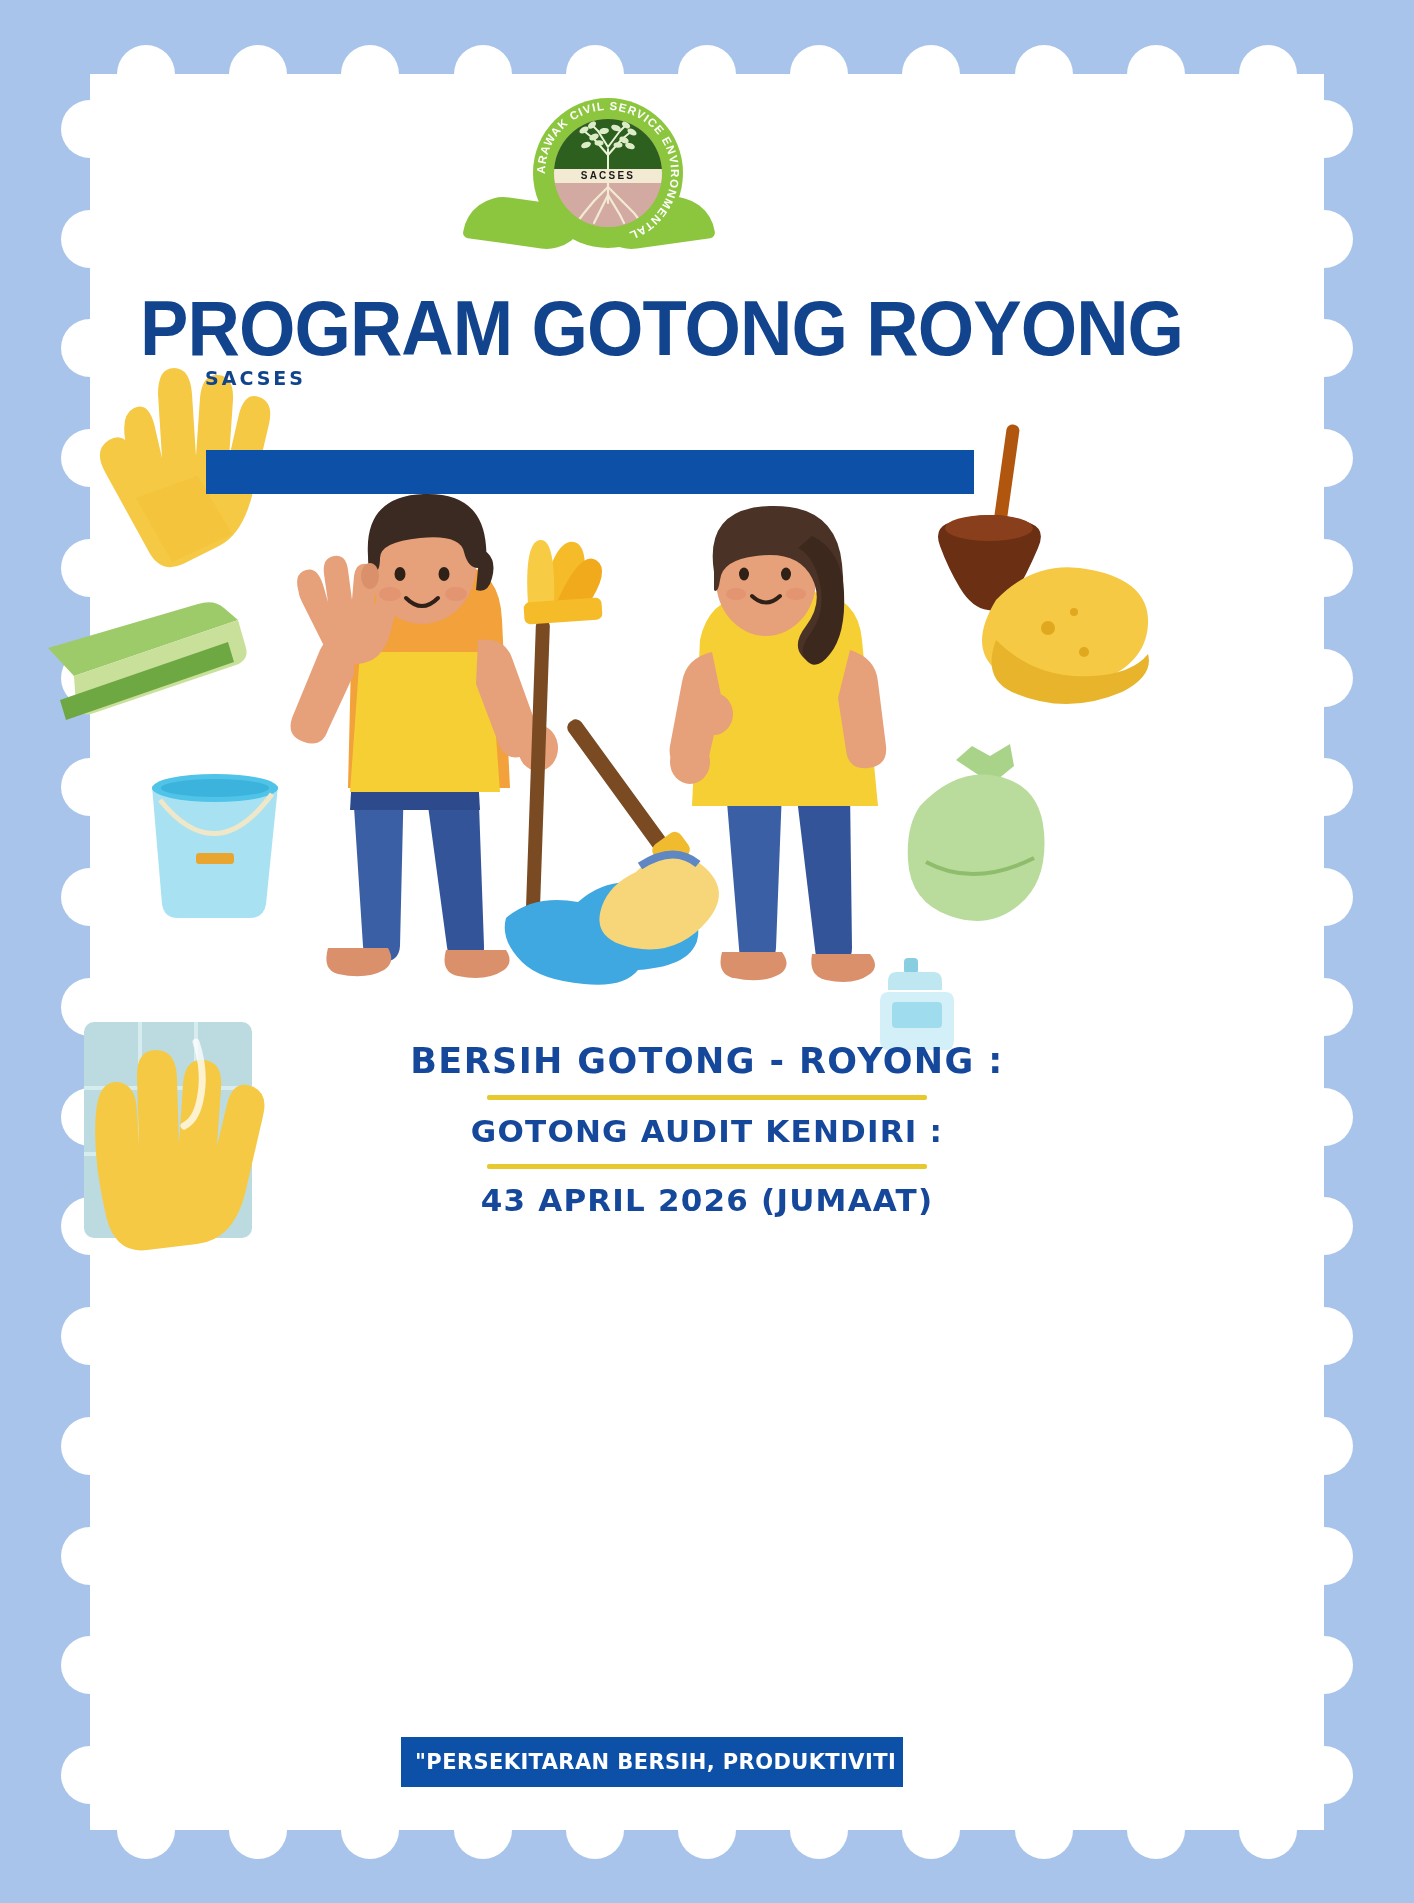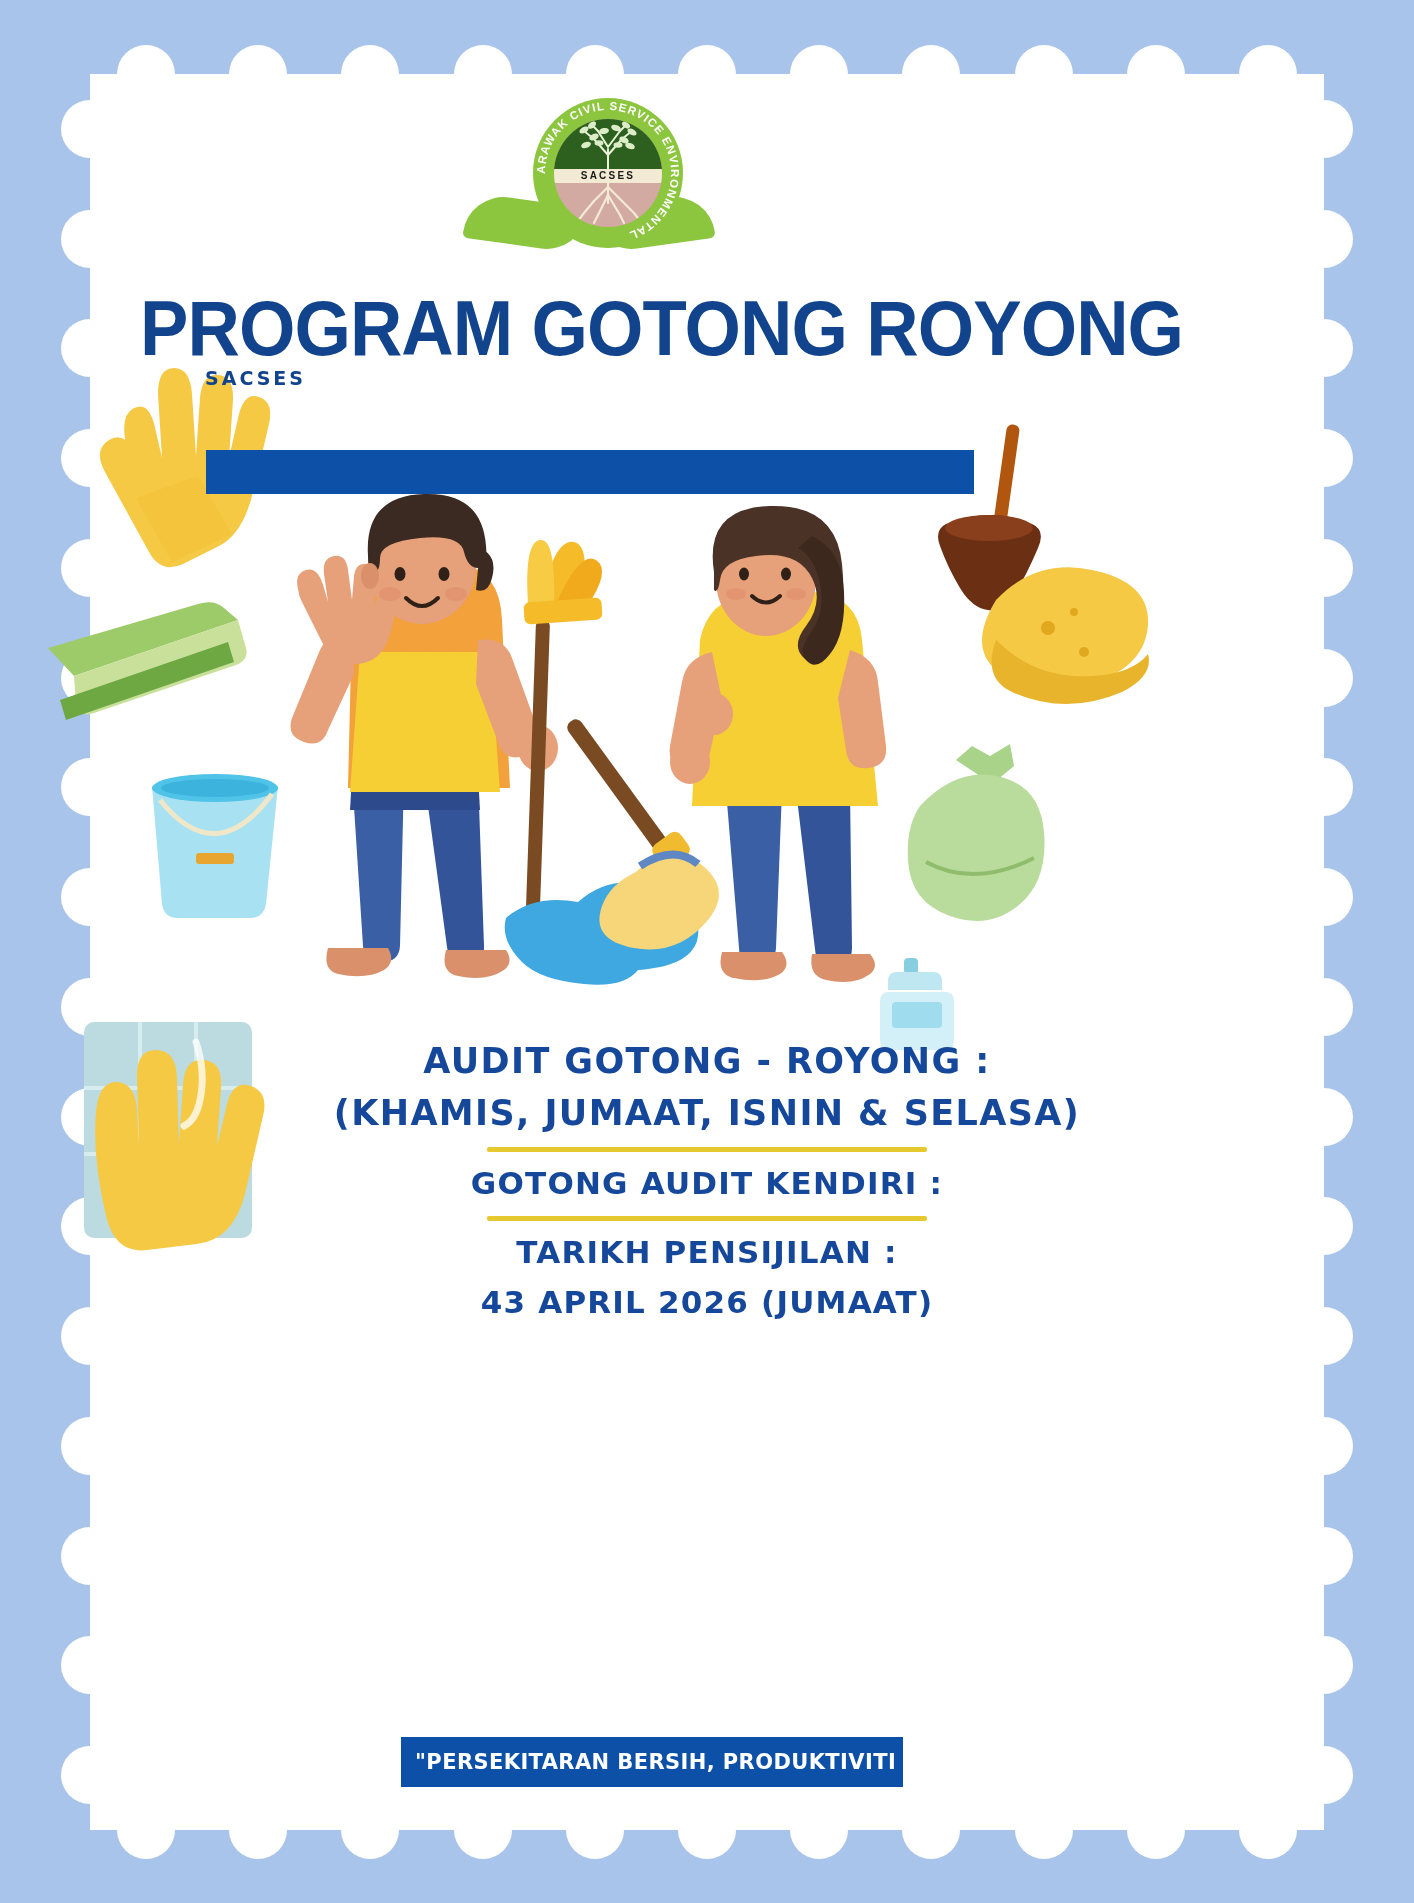--- a/index.html
+++ b/index.html
@@ -410,26 +410,24 @@
         <div class="logo-sacses">SACSES</div>
       </div>
     </div>
   </div>
 
   <div class="title">PROGRAM GOTONG ROYONG</div>
   <div class="subtitle">SACSES</div>
   <div class="blue-bar"></div>
 
   <div class="info">
-    <div class="lg">AUDIT GOTONG - ROYONG :</div>
-    <div class="lg">(KHAMIS, JUMAAT, ISNIN &amp; SELASA)</div>
+    <div class="lg">BERSIH GOTONG - ROYONG :</div>
     <div class="rule"></div>
     <div class="md">GOTONG AUDIT KENDIRI :</div>
     <div class="rule"></div>
-    <div class="md">TARIKH PENSIJILAN :</div>
     <div class="md">43 APRIL 2026 (JUMAAT)</div>
   </div>
 
   <div class="slogan-bar">
     <span>"PERSEKITARAN BERSIH, PRODUKTIVITI MENINGKAT"</span>
   </div>
 
 </div>
 
 </body></html>

